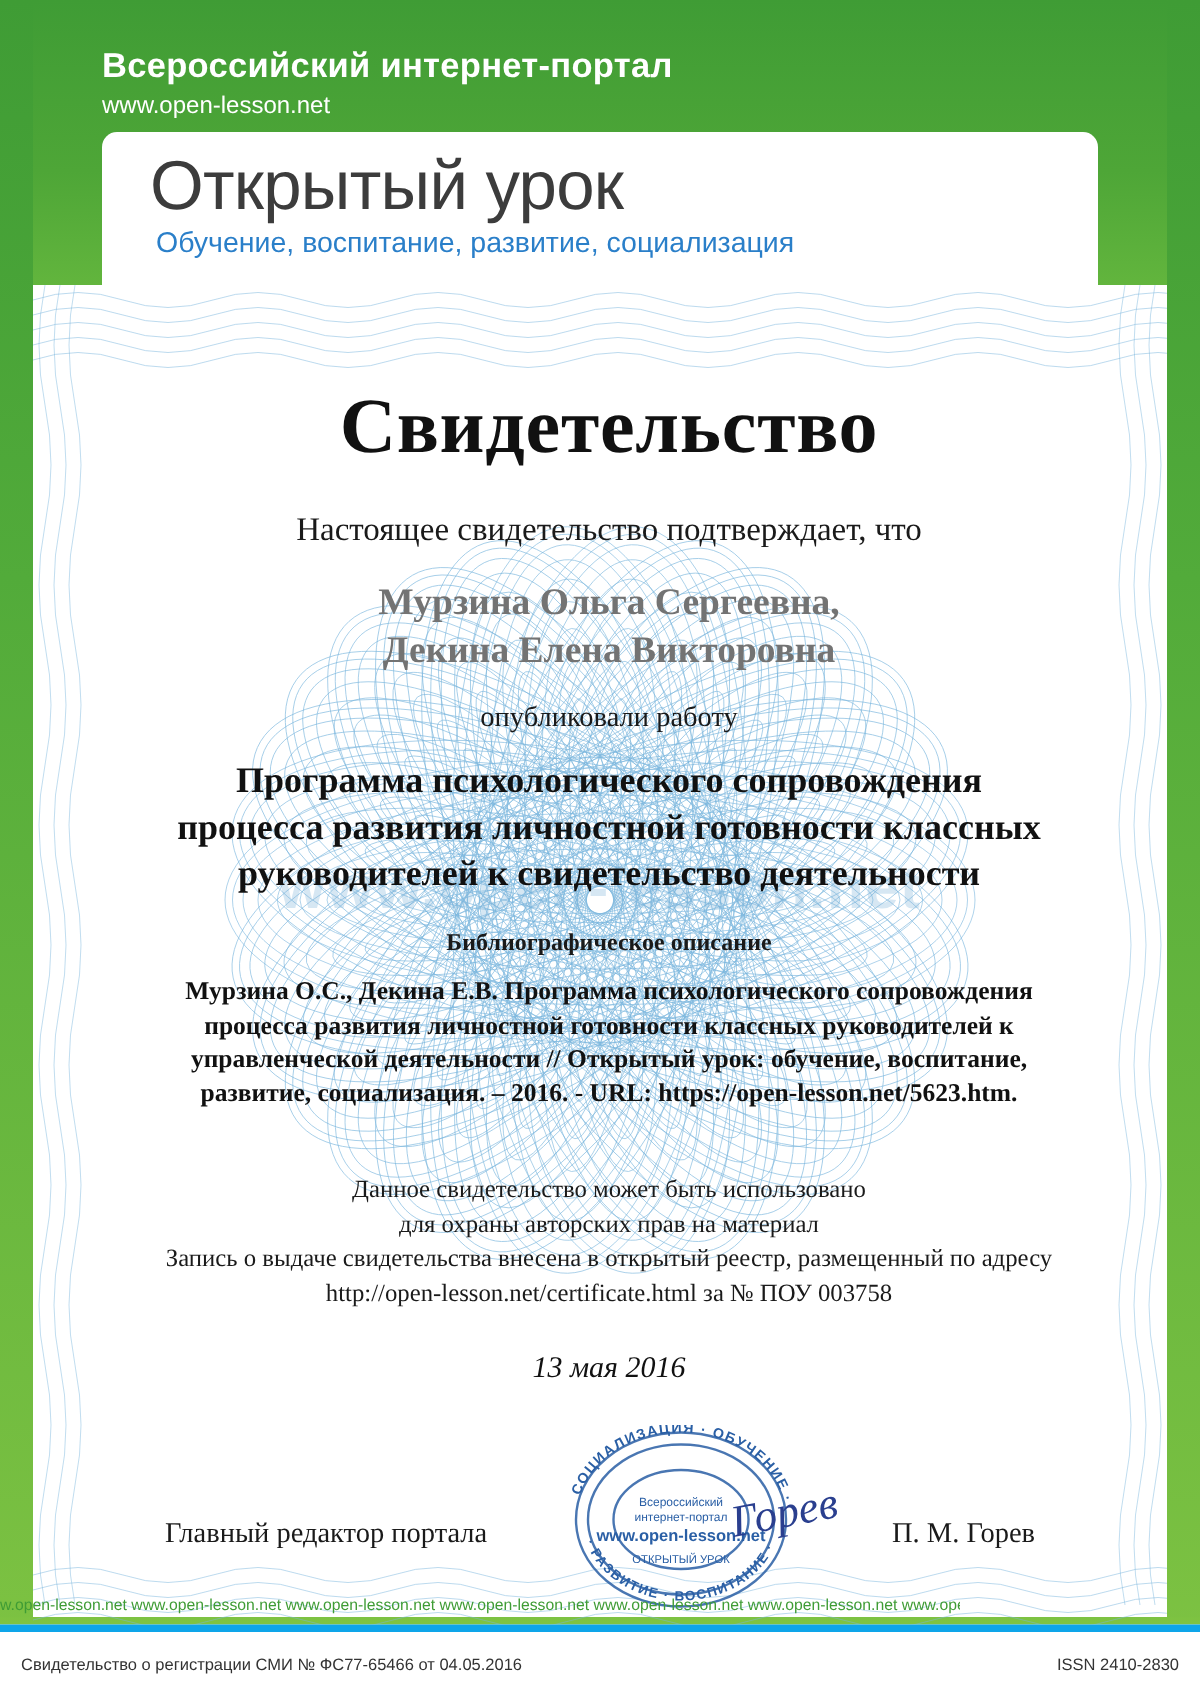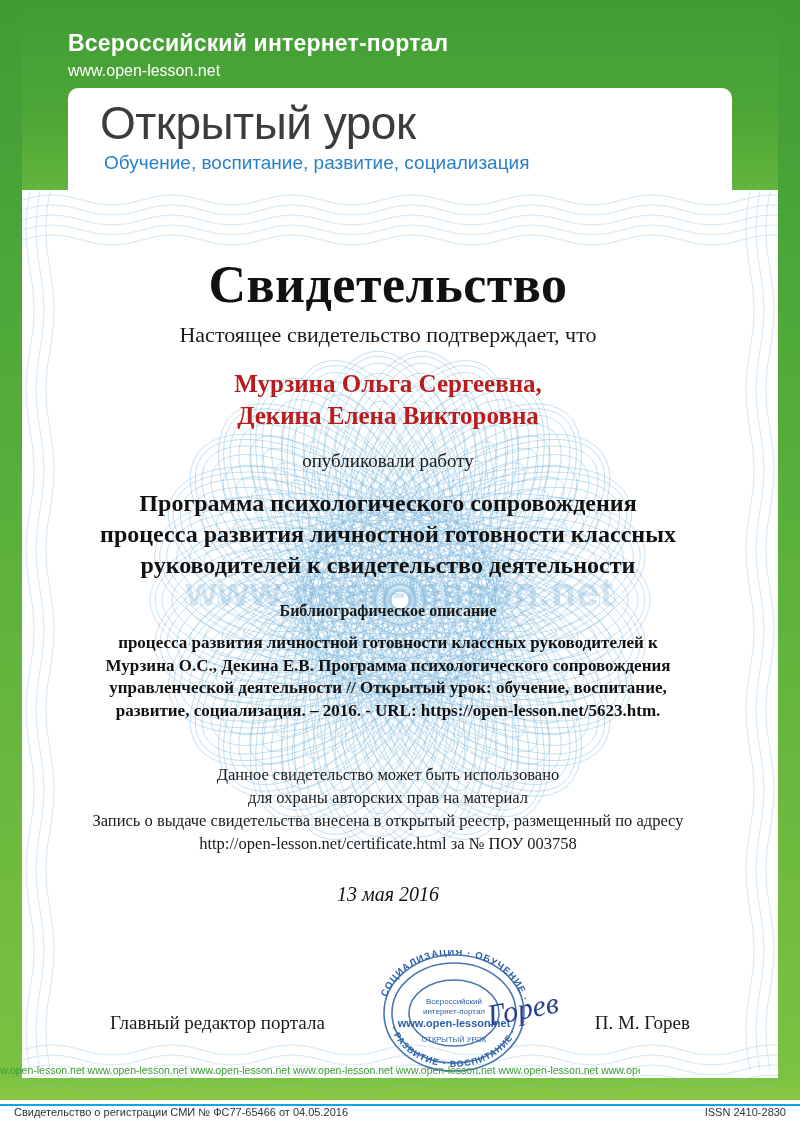--- a/index.html
+++ b/index.html
@@ -114,42 +114,42 @@
     font-size: 40px;
     font-weight: bold;
     color: rgba(120,175,215,0.30);
     letter-spacing: 1px;
     pointer-events: none;
   }
 
   
   .content {
     position: absolute;
-    left: 28px; top: 190px;
+    left: 46px; top: 190px;
     width: 720px;
     text-align: center;
   }
   .cert-title {
     margin-top: 65px;
     font-family: "Liberation Serif", serif;
     font-size: 52px;
     font-weight: bold;
     color: #111111;
     letter-spacing: 0.5px;
   }
   .cert-lead {
-    margin-top: 8px;
+    margin-top: 26px;
     font-size: 22px;
     color: #1a1a1a;
   }
   .cert-names {
     margin-top: 20px;
     font-size: 25px;
     font-weight: bold;
-    color: #b91c1c;
+    color: #737373;
     line-height: 1.28;
   }
   .cert-published {
     margin-top: 18px;
     font-size: 19px;
     color: #1a1a1a;
   }
   .cert-work {
     margin-top: 16px;
     font-size: 24px;
@@ -224,24 +224,25 @@
     white-space: nowrap;
     font-family: "Liberation Sans", sans-serif;
     font-size: 10.5px;
     color: #3f9c35;
     line-height: 16px;
     text-align: center;
   }
   .footer {
     position: absolute;
     left: 0; bottom: 0;
-    width: 800px; height: 28px;
+    width: 800px; height: 49px;
     background: #ffffff;
-    border-top: 2px solid #0ea5e9;
+    border-top: 5px solid #0ea5e9;
     display: flex;
+    align-items: center;
     justify-content: space-between;
     box-sizing: border-box;
     padding: 0 14px;
     font-family: "Liberation Sans", sans-serif;
     font-size: 11px;
     color: #333333;
   }
 </style>
 </head>
 <body>
@@ -332,22 +333,22 @@
       <div>Декина Елена Викторовна</div>
     </div>
     <div class="cert-published">опубликовали работу</div>
     <div class="cert-work">
       <div>Программа психологического сопровождения</div>
       <div>процесса развития личностной готовности классных</div>
       <div>руководителей к свидетельство деятельности</div>
     </div>
     <div class="biblio-label">Библиографическое описание</div>
     <div class="biblio-text">
+      <div>Мурзина О.С., Декина Е.В. Программа психологического сопровождения</div>
       <div>процесса развития личностной готовности классных руководителей к</div>
-      <div>Мурзина О.С., Декина Е.В. Программа психологического сопровождения</div>
       <div>управленческой деятельности  // Открытый урок: обучение, воспитание,</div>
       <div>развитие, социализация. – 2016. - URL: https://open-lesson.net/5623.htm.</div>
     </div>
     <div class="usage-text">
       <div>Данное свидетельство может быть использовано</div>
       <div>для охраны авторских прав на материал</div>
       <div>Запись о выдаче свидетельства внесена в открытый реестр, размещенный по адресу</div>
       <div>http://open-lesson.net/certificate.html за № ПОУ 003758</div>
     </div>
     <div class="cert-date">13 мая 2016</div>

